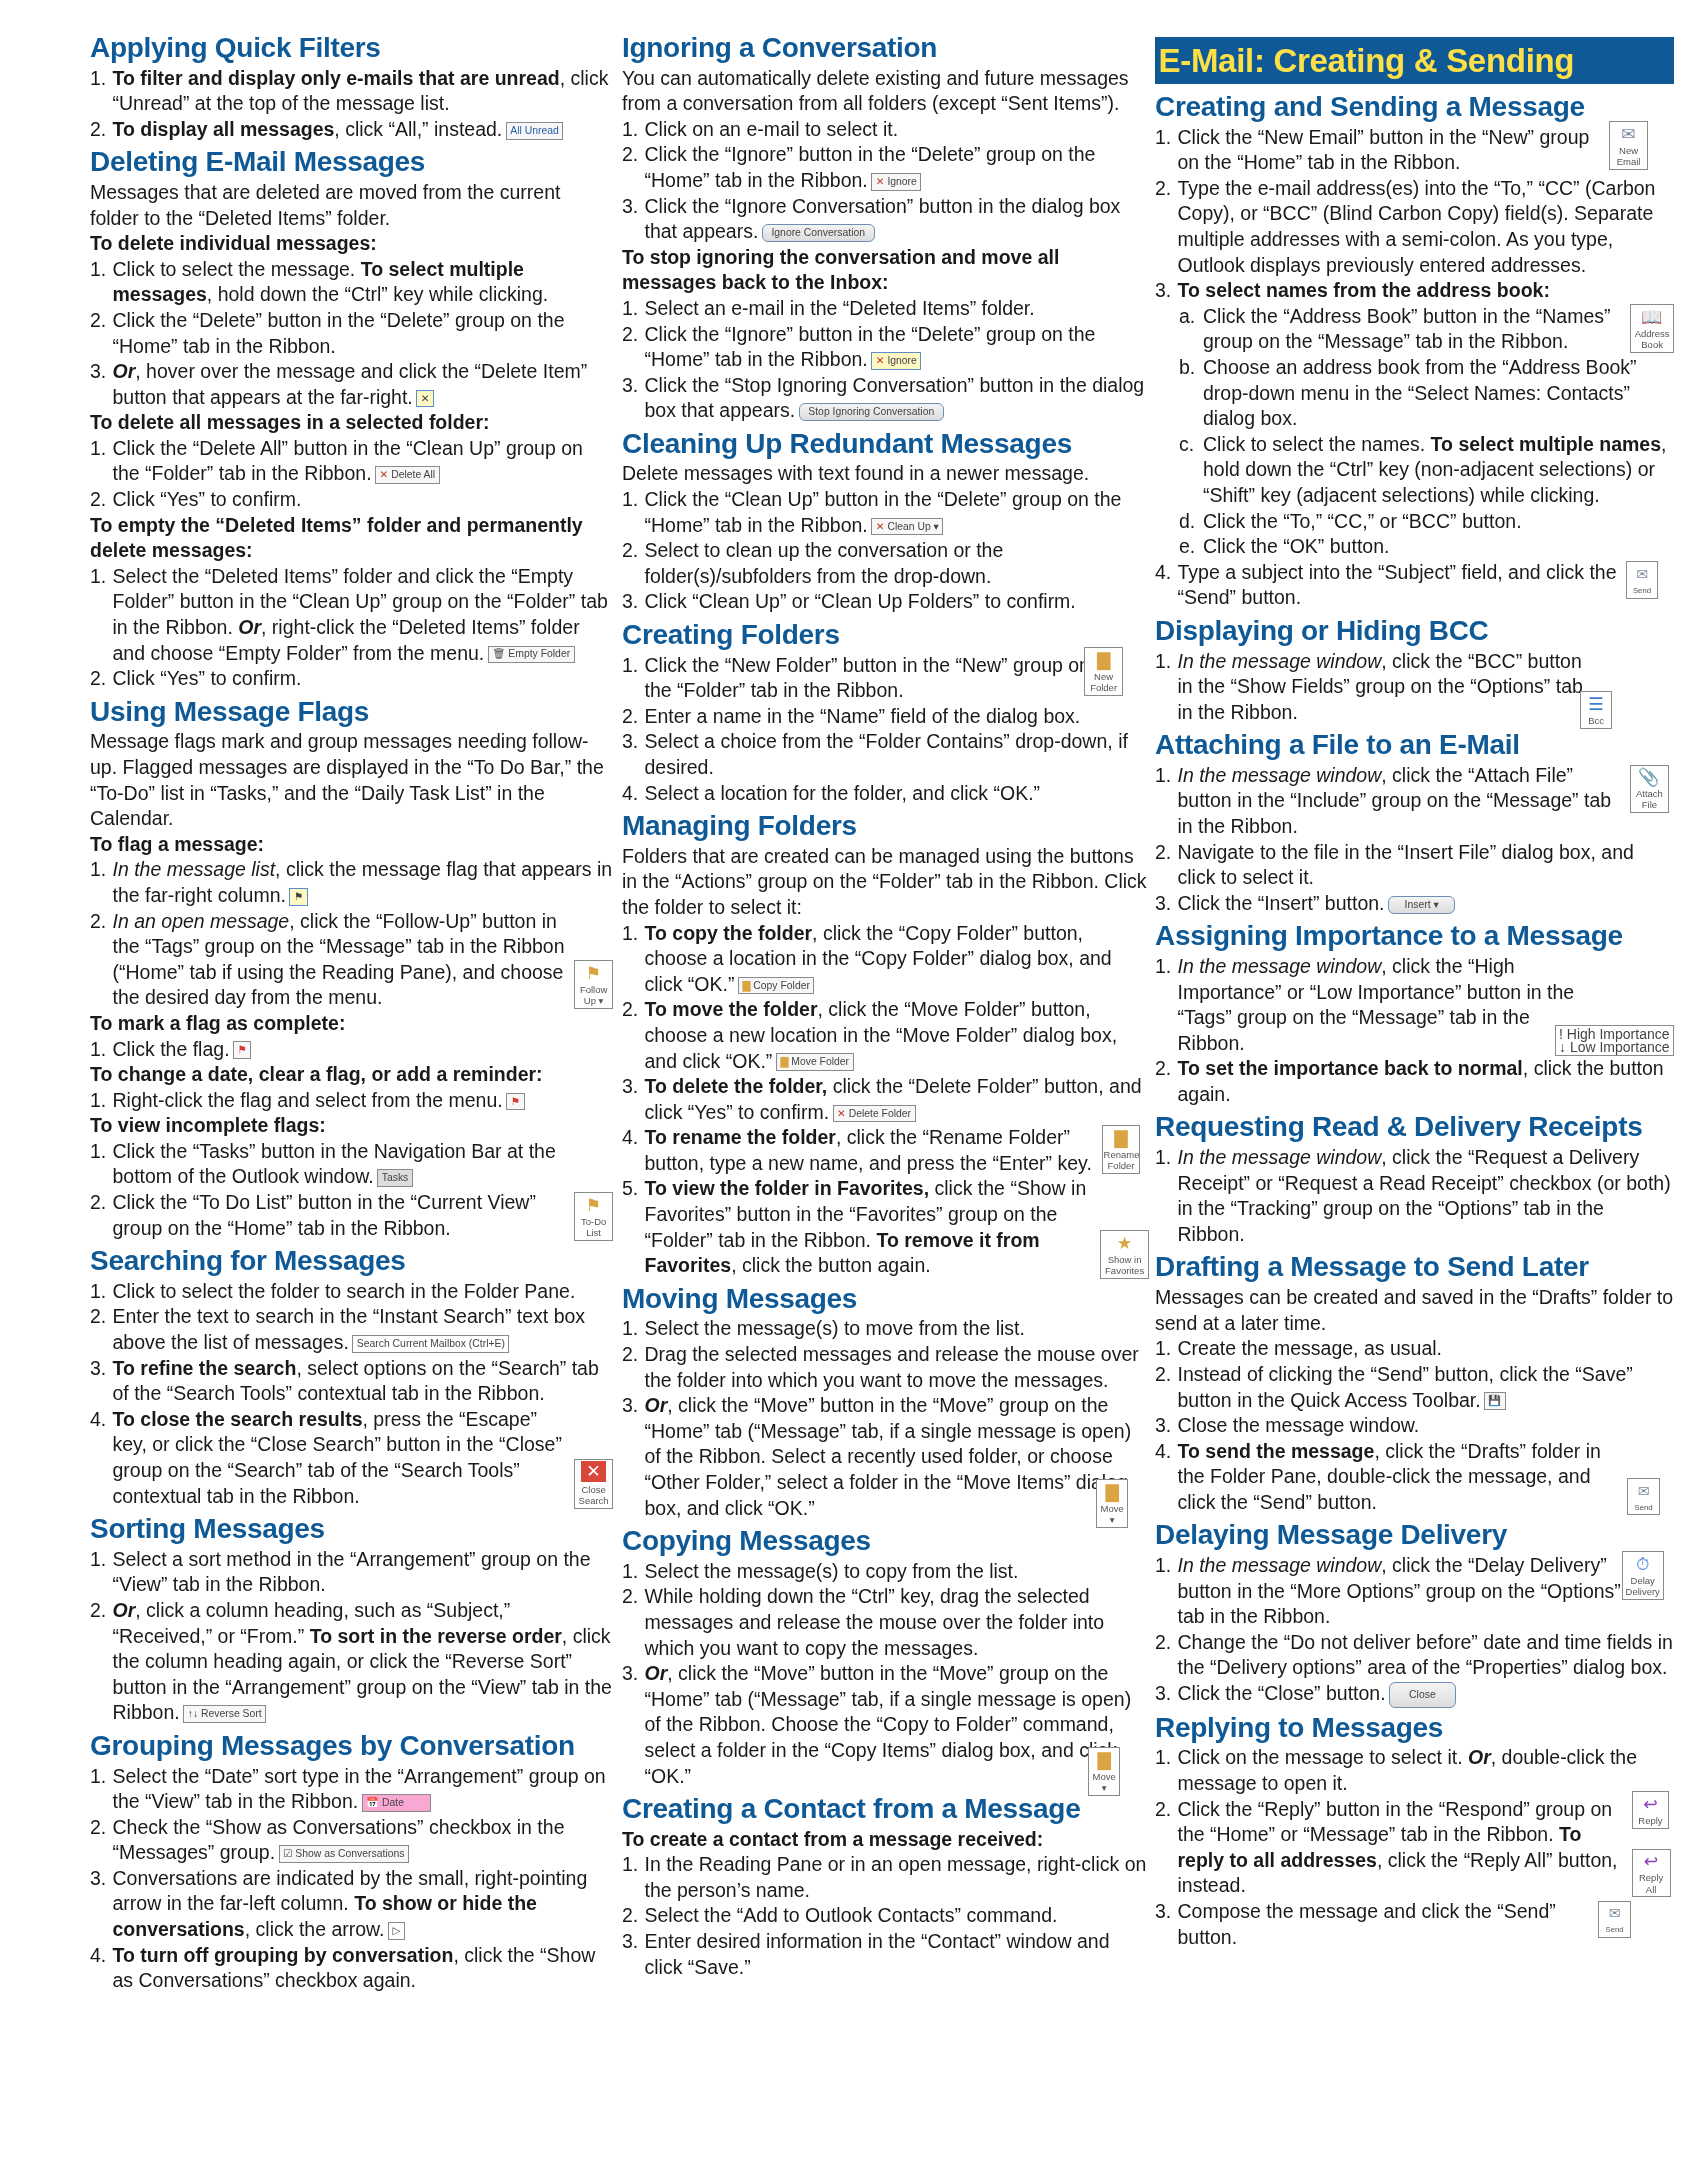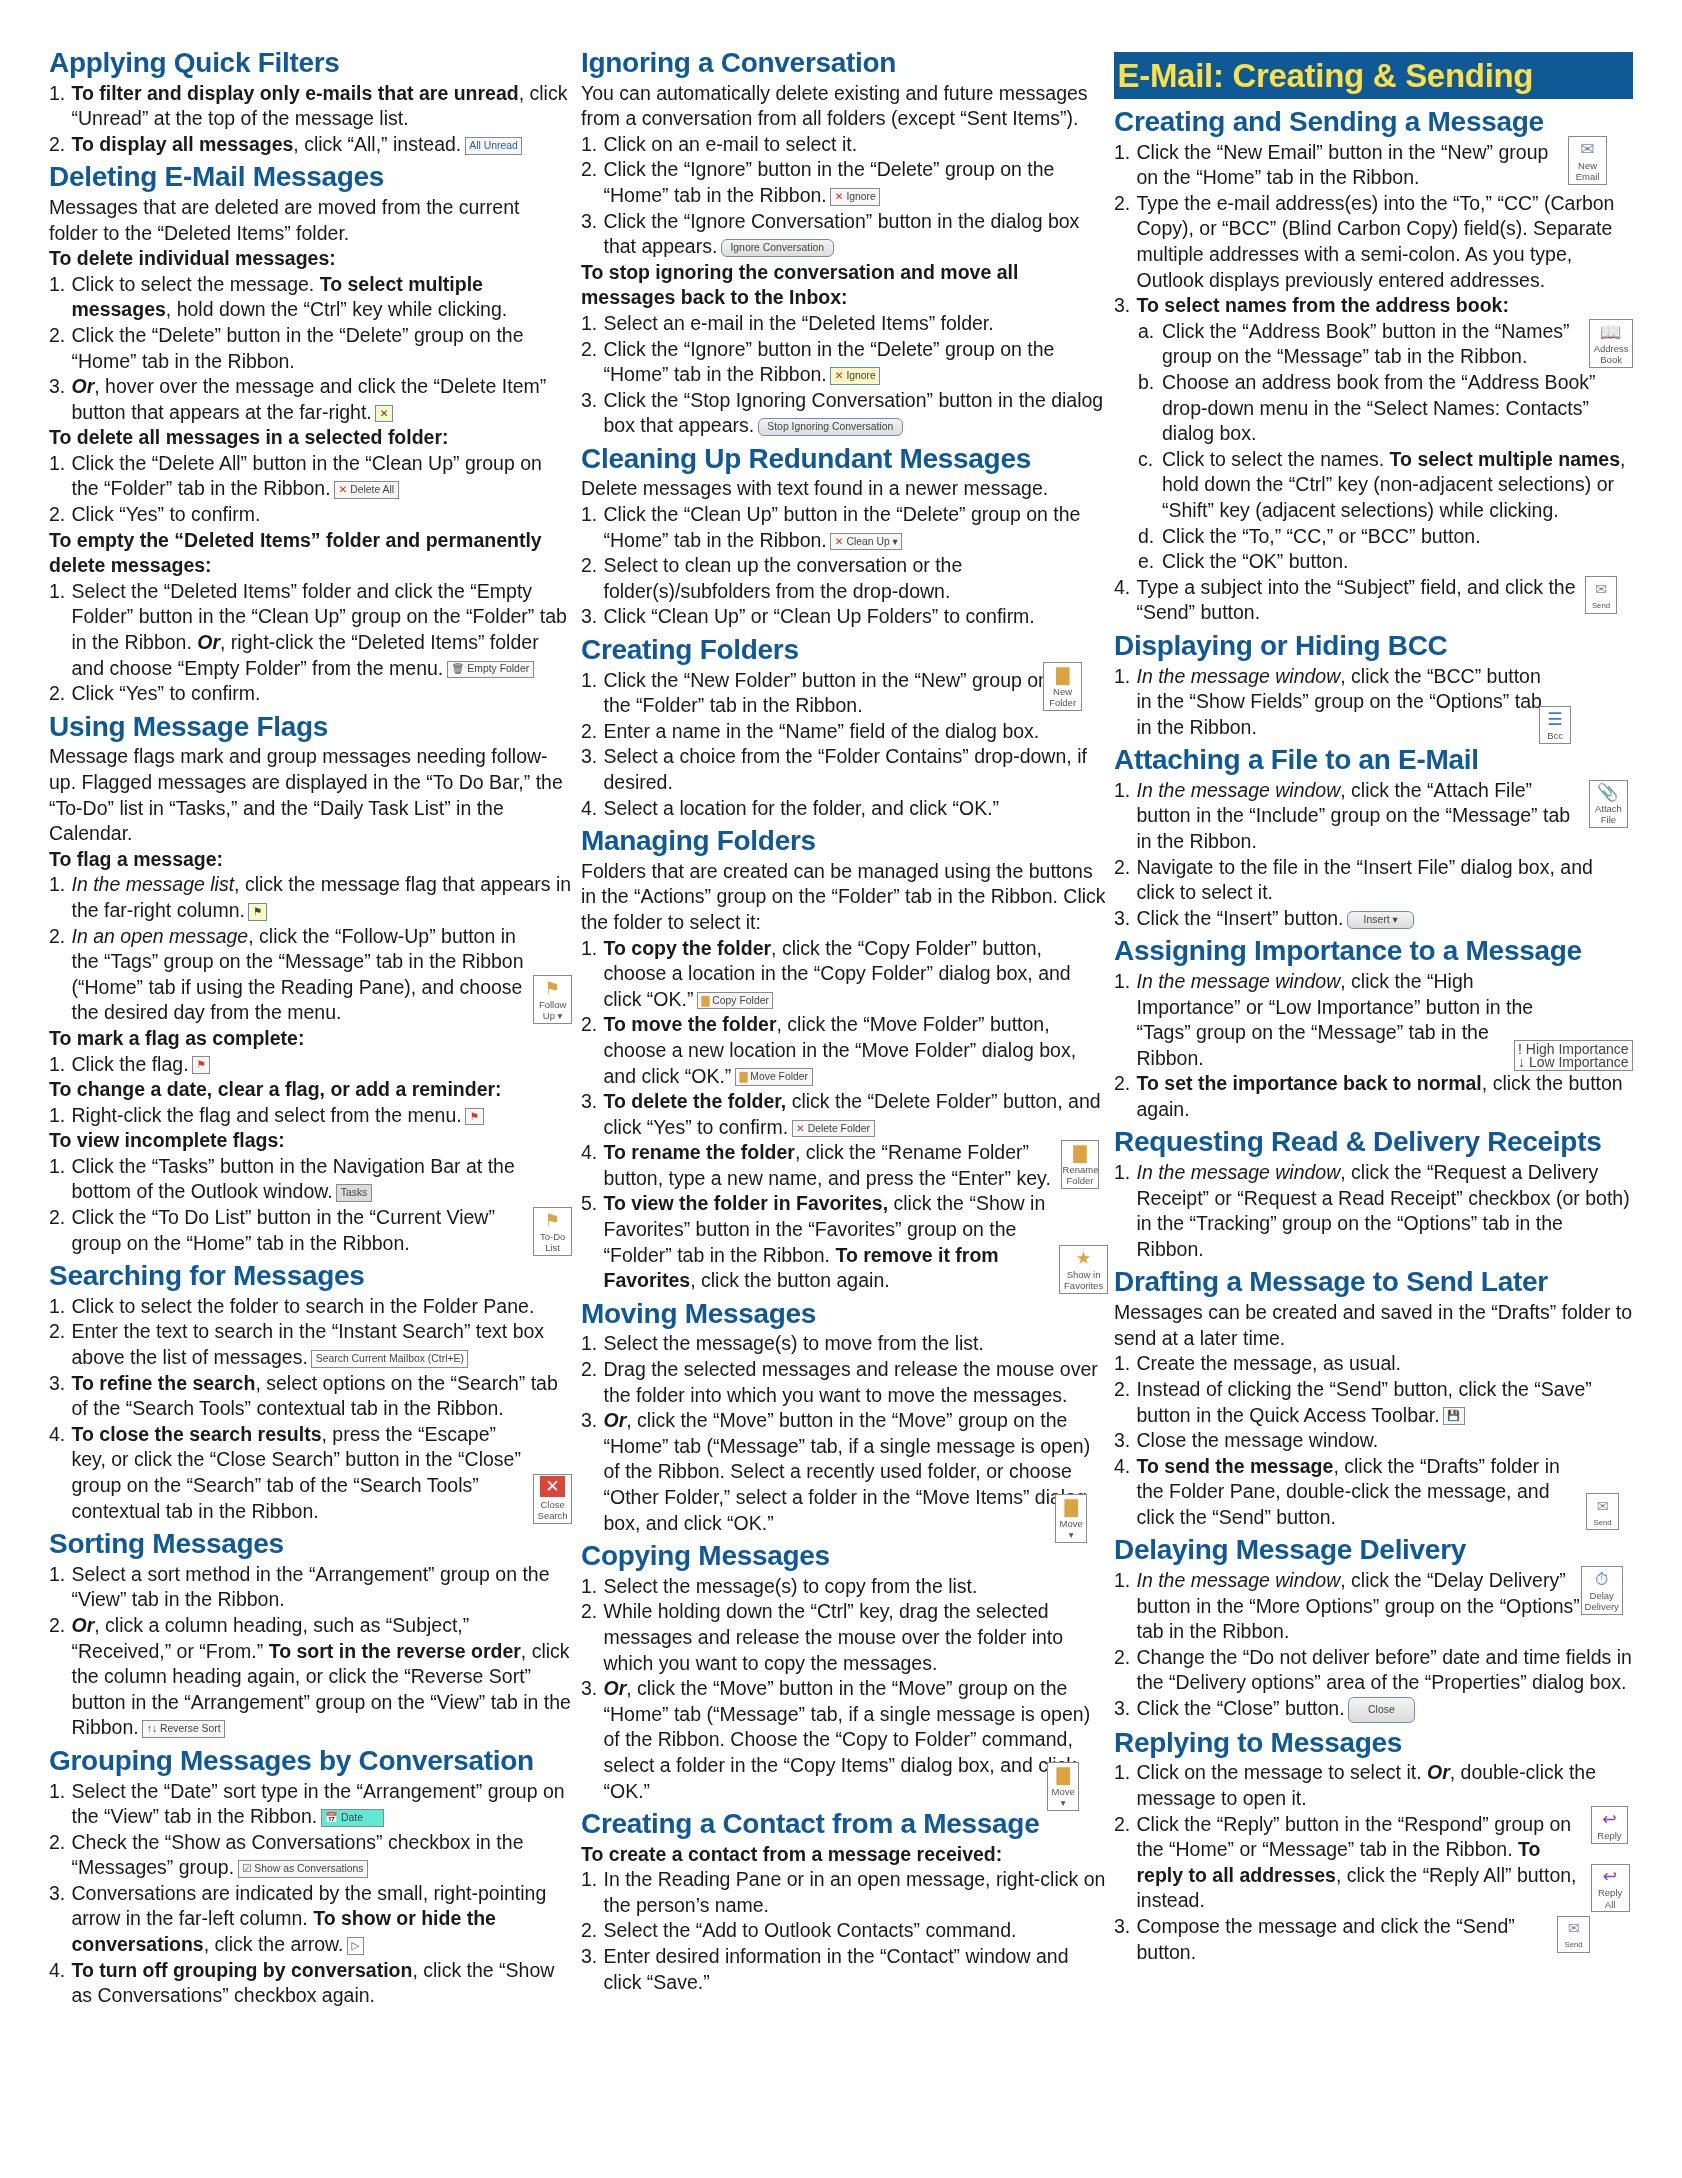--- a/index.html
+++ b/index.html
@@ -1,18 +1,18 @@
 <!DOCTYPE html>
 <html style="font-size:14px"><head>
 <meta charset="utf-8">
 <style>
   html, body { margin:0; padding:0; background:#ffffff; }
   body { width:1683px; height:2178px; position:relative; overflow:hidden;
          font-family:"Liberation Sans", "DejaVu Sans", sans-serif; color:#1a1a1a; }
-  .col { position:absolute; top:43px; }
+  .col { position:absolute; top:28px;margin-left:41px; }
   #col1 { left:49px; width:523px; }
   #col2 { left:581px; width:527px; }
   #col3 { left:1114px; width:519px; }
   .banner { background:#0f5a96; color:#fde047; font-weight:bold; font-size:33px;
             line-height:47px; padding:0 3.5px; margin:8.6px 0 5.2px 0; letter-spacing:-0.3px; }
   h2 { color:#0f5a96; font-size:28px; line-height:35px; margin:1.7px 0 0.9px 0; font-weight:bold; letter-spacing:-0.3px; }
   p, .sub, li { font-size:19.5px; line-height:25.6px; margin:0; }
   .sub { font-weight:bold; }
   ol { margin:0; padding:0; list-style:none; }
   li { position:relative; padding-left:22.5px; }
@@ -106,21 +106,21 @@
     <h2>Sorting Messages</h2>
     <ol>
       <li><span class="num">1.</span><span>Select a sort method in the “Arrangement” group on the “View” tab in the Ribbon.</span></li>
       <li><span class="num">2.</span><b><i>Or</i></b><span>, click a column heading, such as “Subject,” “Received,” or “From.” </span><b>To sort in the reverse order</b><span>, click the column heading again, or click the “Reverse Sort” button in the “Arrangement” group on the “View” tab in the Ribbon.</span><span class="btn">↑↓ Reverse Sort</span></li>
     </ol>
   </div>
 
   <div class="sect">
     <h2>Grouping Messages by Conversation</h2>
     <ol>
-      <li><span class="num">1.</span><span>Select the “Date” sort type in the “Arrangement” group on the “View” tab in the Ribbon.</span><span class="btn" style="background:#5eead4;padding-right:20px"><span>📅</span> <span>Date</span></span></li>
+      <li><span class="num">1.</span><span>Select the “Date” sort type in the “Arrangement” group on the “View” tab in the Ribbon.</span><span class="btn" style="background:#f9a8d4;padding-right:26px"><span>📅</span> <span>Date</span></span></li>
       <li><span class="num">2.</span><span>Check the “Show as Conversations” checkbox in the “Messages” group.</span><span class="btn">☑ Show as Conversations</span></li>
       <li><span class="num">3.</span><span>Conversations are indicated by the small, right-pointing arrow in the far-left column. </span><b>To show or hide the conversations</b><span>, click the arrow.</span><span class="btn" style="background:#fff">▷</span></li>
       <li><span class="num">4.</span><b>To turn off grouping by conversation</b><span>, click the “Show as Conversations” checkbox again.</span></li>
     </ol>
   </div>
 </div>
 
 <div class="col" id="col2">
 
   <div class="sect">

